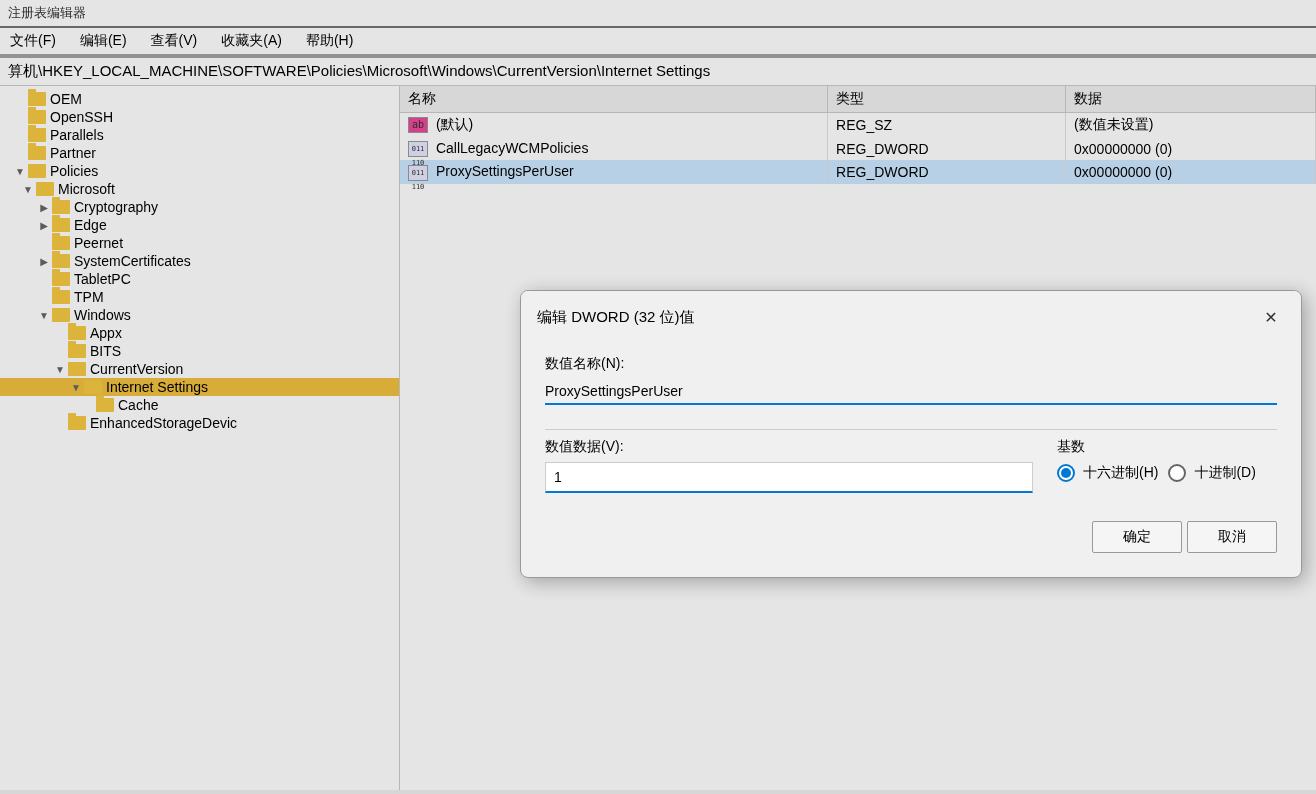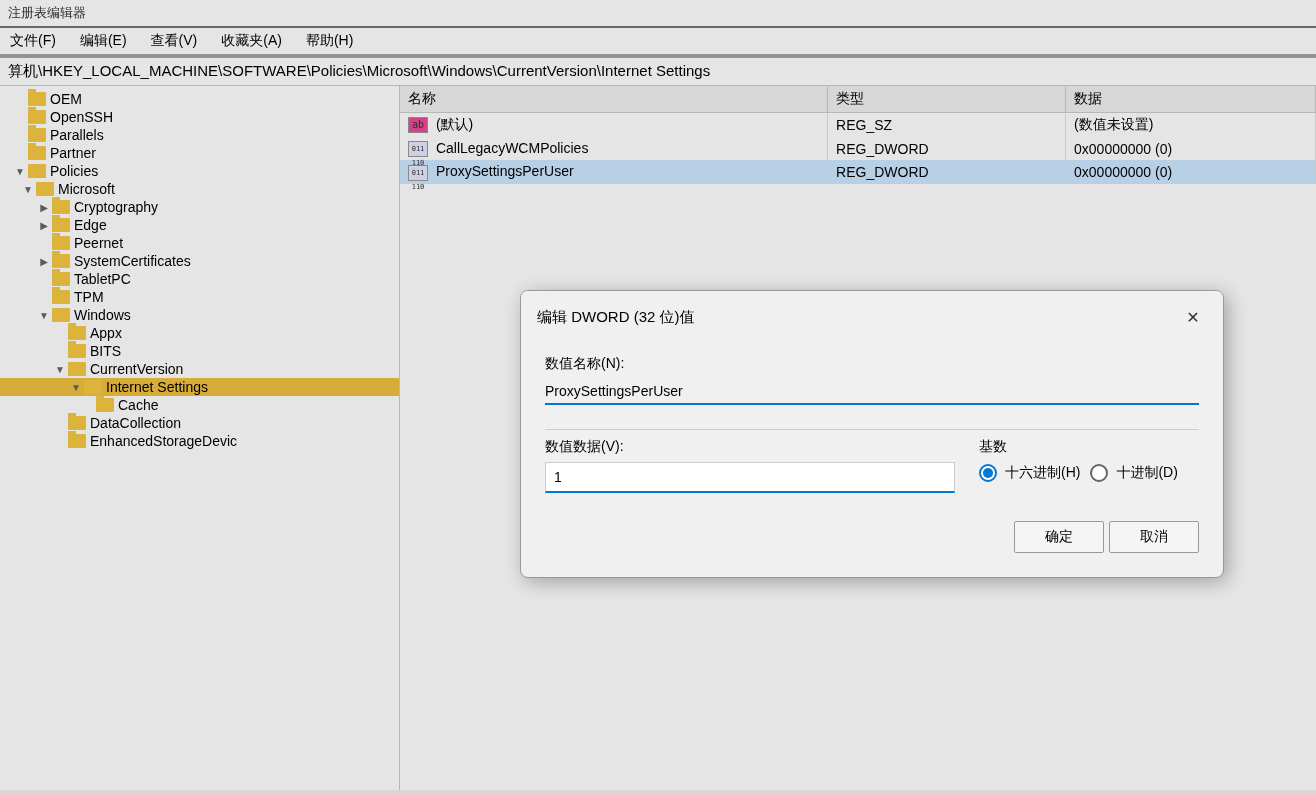--- a/index.html
+++ b/index.html
@@ -166,21 +166,21 @@
       display: flex;
       align-items: center;
       justify-content: center;
       z-index: 100;
     }
 
     .dialog {
       background: #f0f0f0;
       border: 1px solid #999;
       border-radius: 8px;
-      width: 704px;
+      width: 782px;
       box-shadow: 4px 4px 20px rgba(0,0,0,0.3);
       overflow: hidden;
       position: absolute;
       top: 290px;
       left: 520px;
     }
 
     .dialog-titlebar {
       background: #f0f0f0;
       padding: 12px 16px 8px;
@@ -423,25 +423,20 @@
     </div>
     <div class="tree-item indent-4 selected" style="background:#f0c040;">
       <span class="expand-icon">▼</span>
       <span class="folder-icon folder-open"></span>
       <span>Internet Settings</span>
     </div>
     <div class="tree-item indent-4" style="padding-left:80px;">
       <span class="expand-icon"></span>
       <span class="folder-icon folder-closed"></span>
       <span>Cache</span>
-    </div>
-    <div class="tree-item indent-3">
-      <span class="expand-icon"></span>
-      <span class="folder-icon folder-closed"></span>
-      <span>DataCollection</span>
     </div>
     <div class="tree-item indent-3">
       <span class="expand-icon"></span>
       <span class="folder-icon folder-closed"></span>
       <span>EnhancedStorageDevic</span>
     </div>
   </div>
 
   <div class="registry-panel">
     <table class="registry-table">

